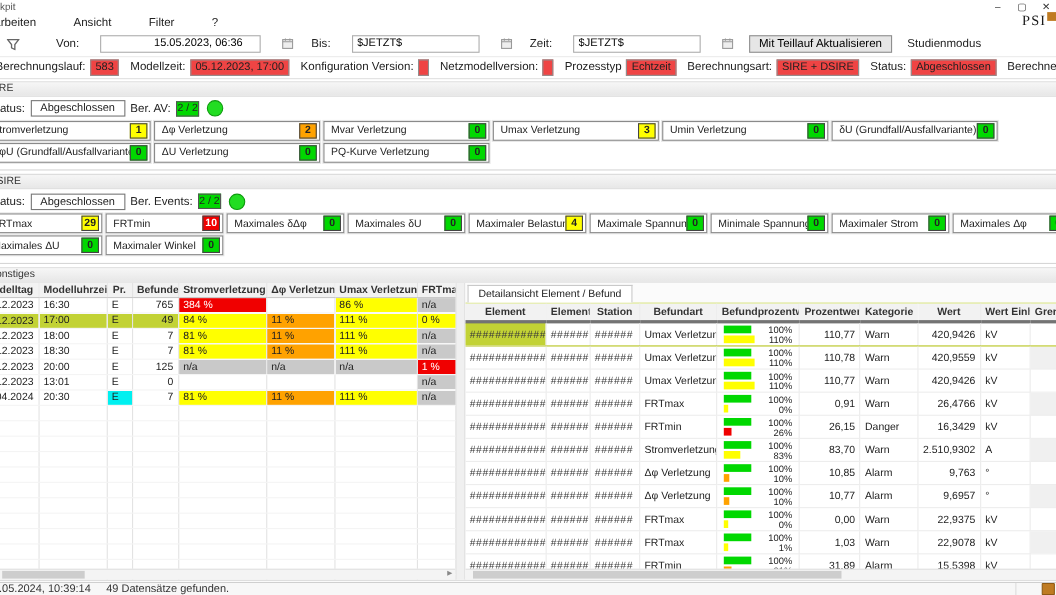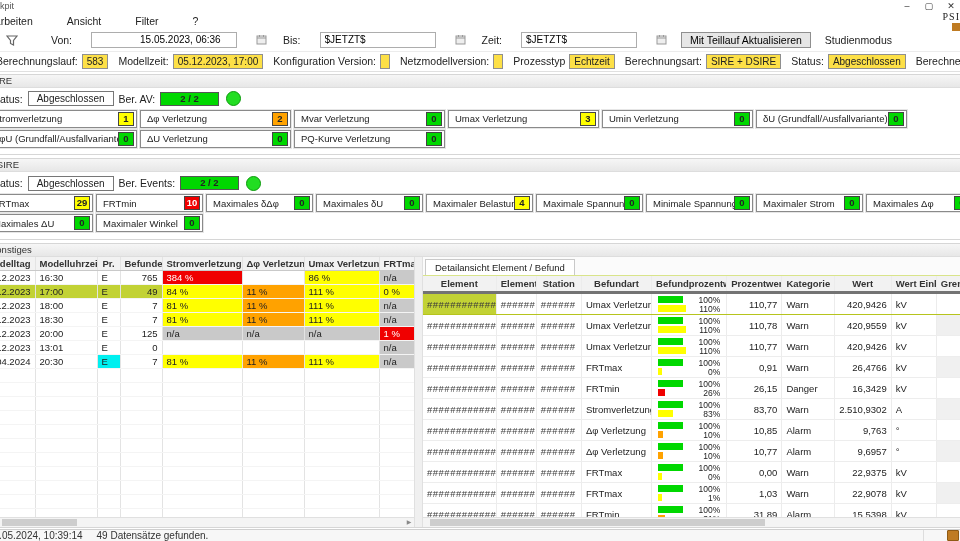--- a/index.html
+++ b/index.html
@@ -7,32 +7,32 @@
     font-family:"Liberation Sans",sans-serif;color:#222;}
   .window{width:1000px;height:541px;margin-left:-18px;display:flex;flex-direction:column;
     background:#fff;position:relative;}
   
   .titlebar{height:13px;display:flex;align-items:center;font-size:9px;color:#555;padding-left:2px;position:relative;}
   .win-controls{position:absolute;top:0;right:24px;display:flex;gap:8px;}
   .win-btn{width:14px;height:12px;font-size:9px;color:#333;text-align:center;line-height:12px;}
   .menubar{height:16px;display:flex;align-items:center;gap:34px;font-size:10.5px;padding-left:0;position:relative;}
   .menu-item{white-space:nowrap;}
   .psi-logo{position:absolute;top:-2px;right:22px;font-family:"Liberation Serif",serif;
-    font-size:10px;letter-spacing:1px;color:#1a1a1a;display:flex;align-items:flex-end;gap:1px;flex-direction:column;}
+    font-size:13px;letter-spacing:1px;color:#1a1a1a;display:flex;gap:1px;}
   .psi-cube{width:8px;height:8px;background:#bf7b22;margin-bottom:2px;}
   
   .toolbar{height:22px;display:flex;align-items:center;font-size:10.5px;padding-left:24px;border-bottom:1px solid #ececec;}
   .tb-group{display:flex;align-items:center;gap:19px;}
   .tb-input{border:1px solid #adadad;height:14px;font-size:10px;padding:0 4px;font-family:"Liberation Sans",sans-serif;}
   .cal-icon{width:11px;height:11px;display:inline-block;}
   .btn-update{border:1px solid #8f8f8f;background:#e6e6e6;font-size:10.5px;padding:1px 8px;white-space:nowrap;}
   .inforow{height:19px;display:flex;align-items:center;font-size:10.5px;padding-left:14px;gap:4px;border-bottom:1px solid #e0e0e0;white-space:nowrap;}
-  .val-box{border:1px solid #8f8f8f;font-size:10px;padding:0 4px;height:13px;line-height:13px;background:#fde047;white-space:nowrap;}
+  .val-box{border:1px solid #8f8f8f;font-size:10px;padding:0 4px;height:13px;line-height:13px;background:#ef4444;white-space:nowrap;}
   .val-box.empty{width:8px;}
-  .badge-box{border:1px solid #555;font-size:9.5px;font-weight:bold;padding:0 19px;height:12px;line-height:12px;}
+  .badge-box{border:1px solid #555;font-size:9.5px;font-weight:normal;padding:0 0;height:12px;line-height:12px;}
   .lbl{margin-left:6px;}
   
   .section{border:1px solid #d6d6d6;margin:2px 1px 1px 1px;background:#fff;}
   .section-header{height:12px;background:linear-gradient(#f6f6f6,#e7e7e7);border-bottom:1px solid #ddd;
     font-size:9.5px;color:#333;padding-left:6px;line-height:12px;}
   .status-row{height:22px;display:flex;align-items:center;gap:5px;font-size:10.5px;padding-left:6px;}
   .status-box{border:1px solid #777;padding:1px 8px;font-size:10px;background:#fff;}
   .circle{width:13px;height:13px;border-radius:50%;background:#22dd22;border:1px solid #0b9a0b;margin-left:2px;}
   .tile-row{display:flex;gap:3px;padding:0 2px;margin-bottom:2px;}
   .tile{height:16px;border:1px solid #8a8a8a;box-shadow:0 0 0 1px #e6e6e6;display:flex;align-items:center;

